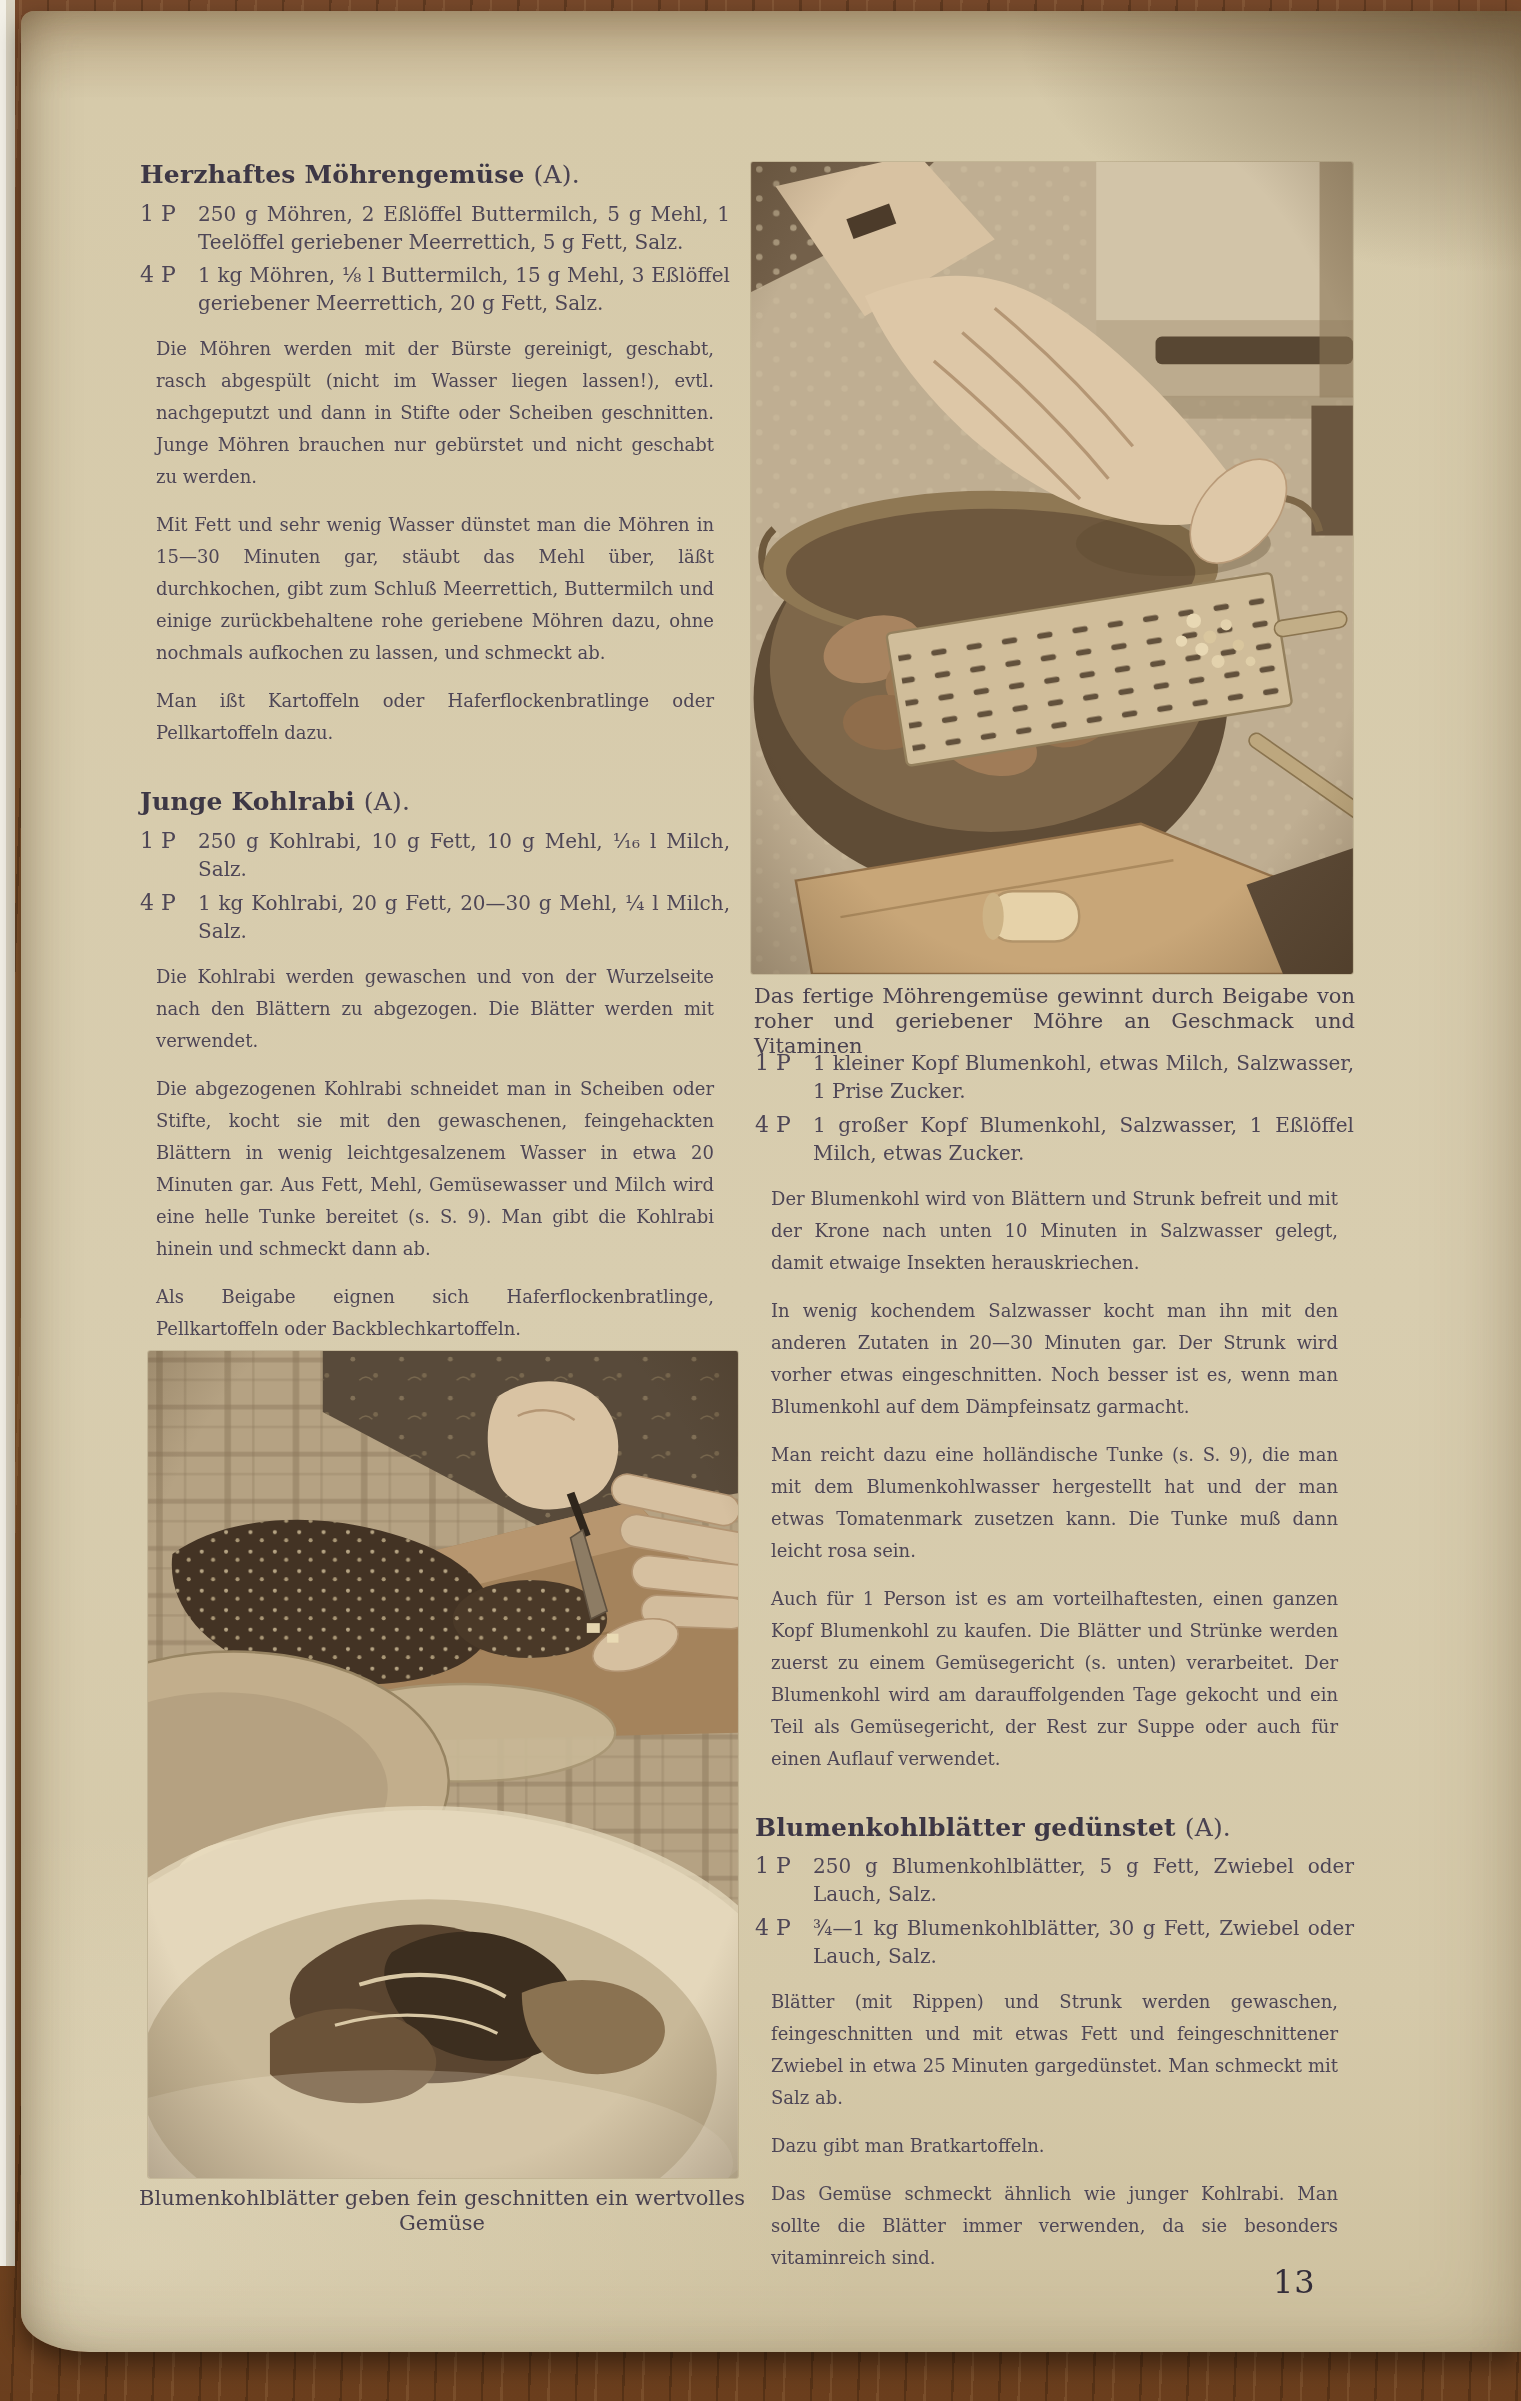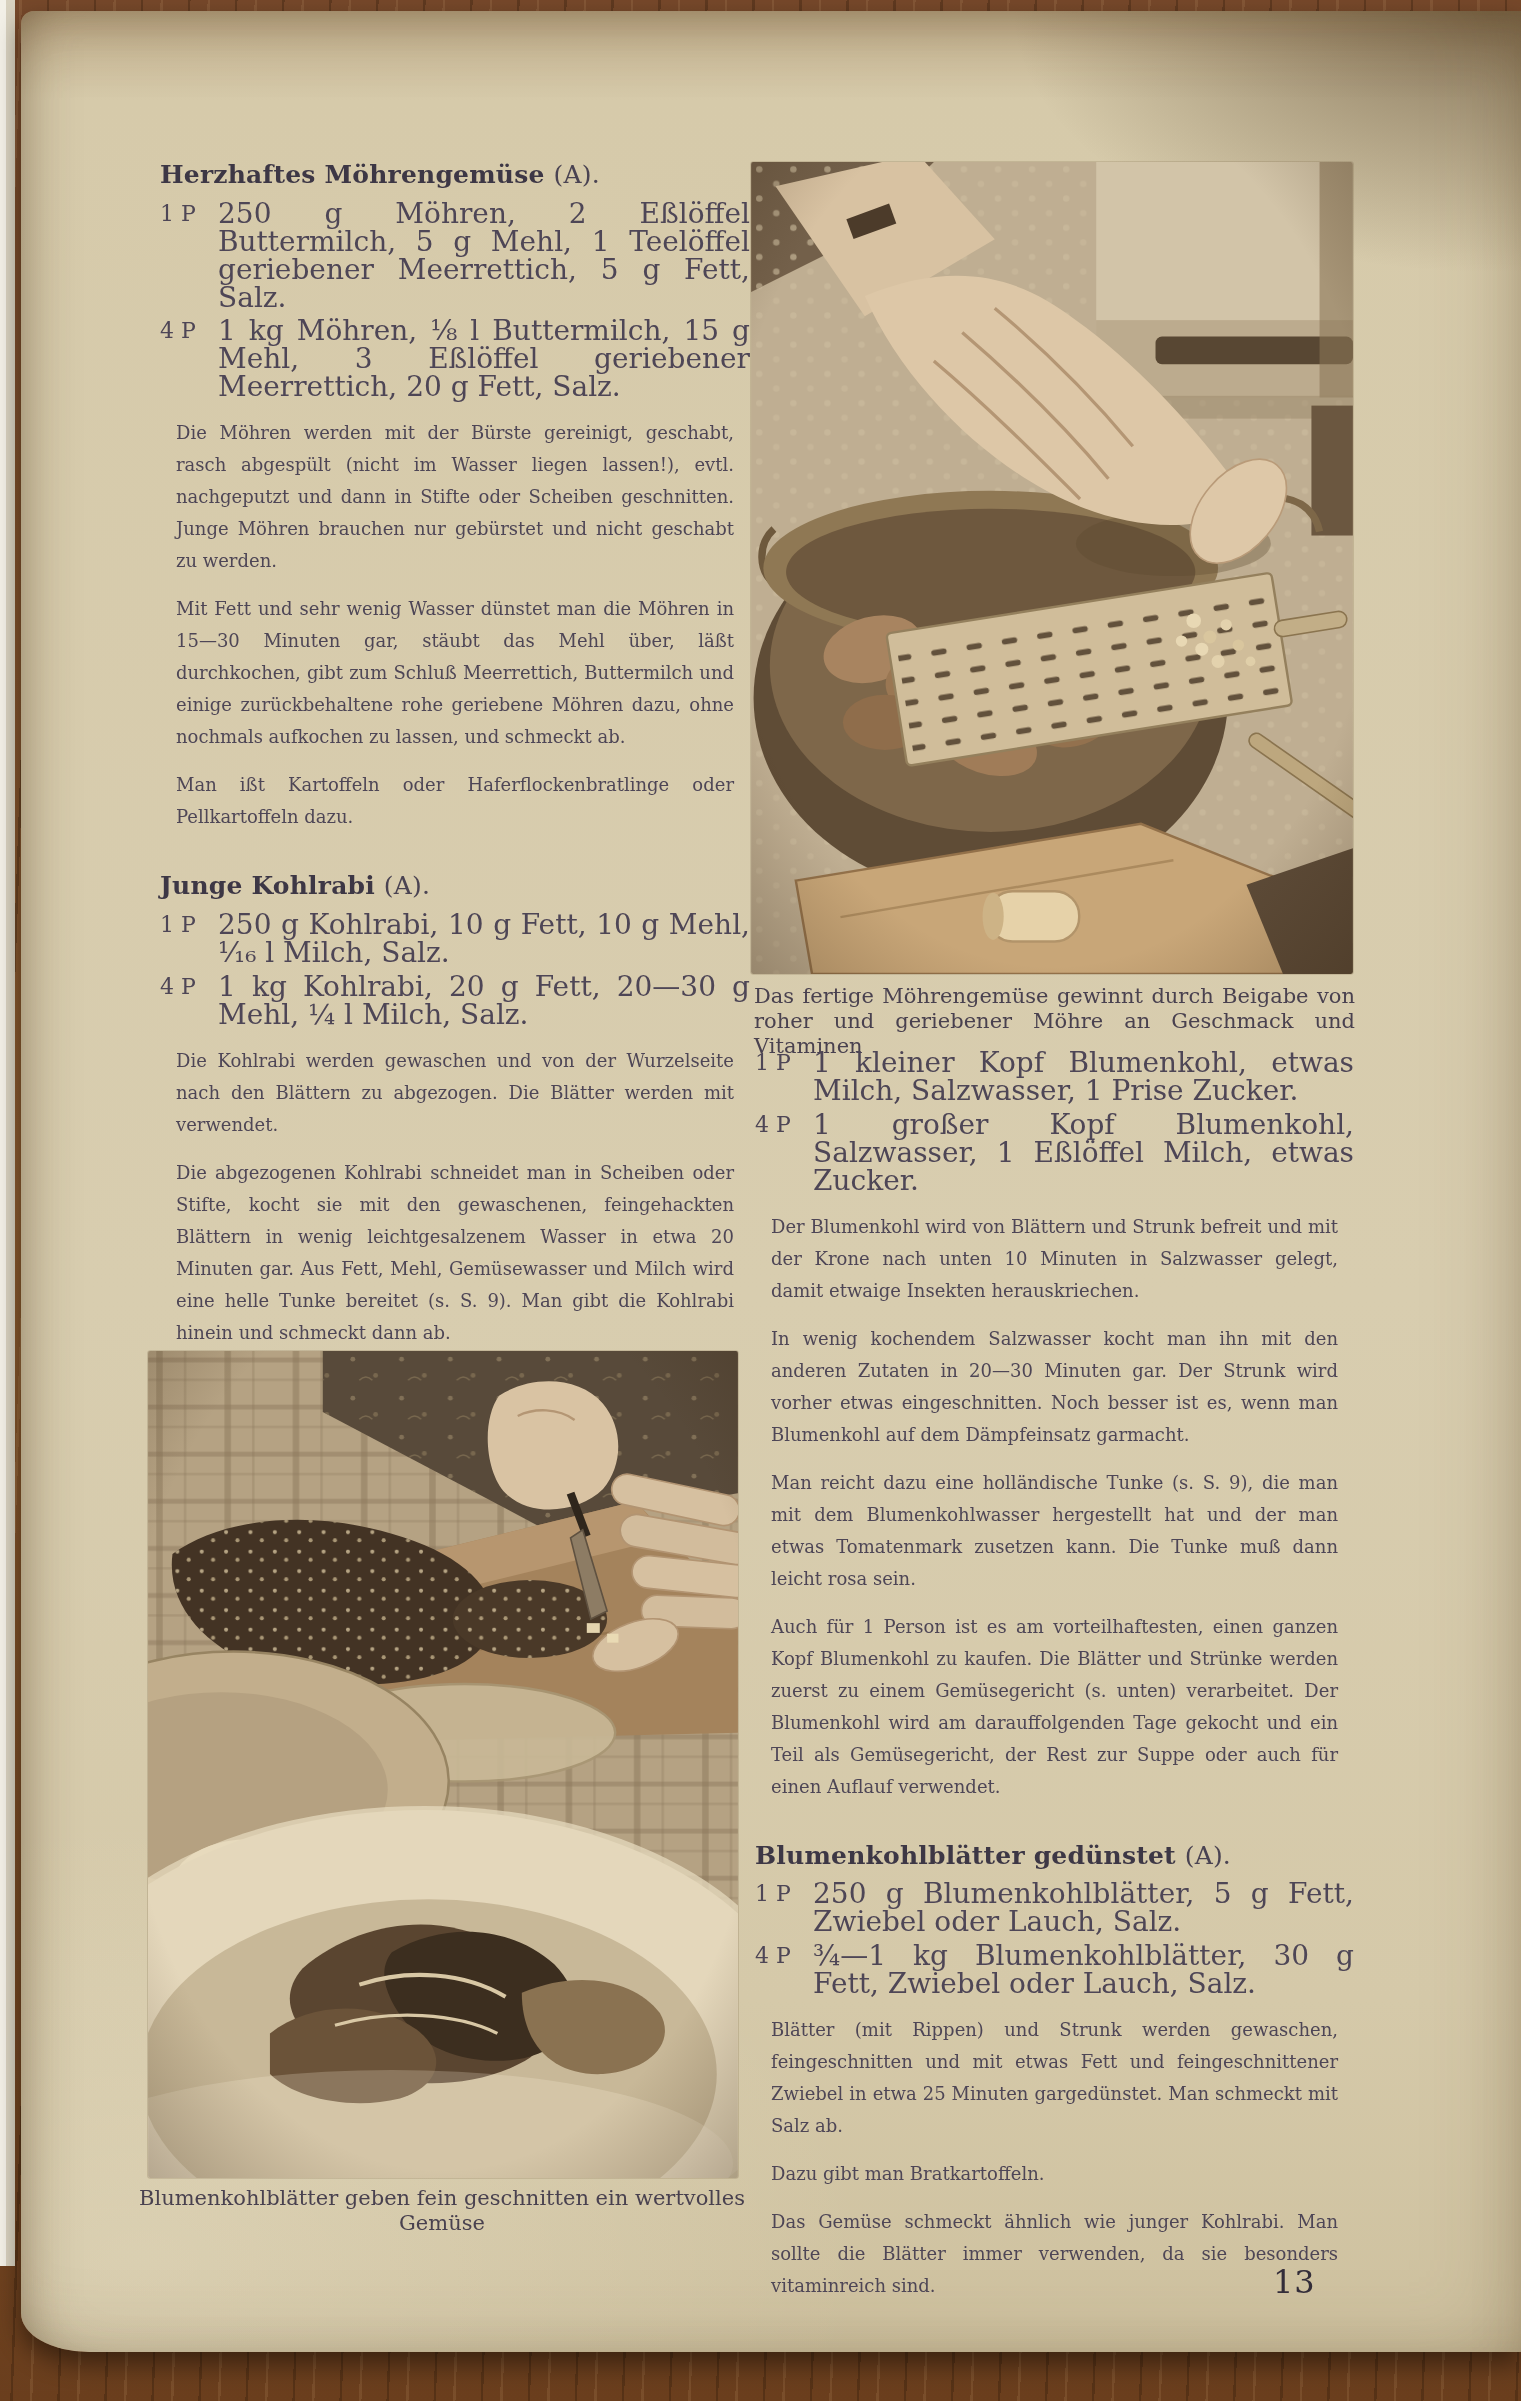--- a/index.html
+++ b/index.html
@@ -24,24 +24,24 @@
     box-shadow:
       inset 28px 0 57px -34px rgba(80,58,32,.5),
       inset 0 37px 73px -39px rgba(95,68,35,.55),
       inset -41px -21px 106px -57px rgba(92,70,40,.4),
       0 11.4px 24px rgba(0,0,0,.45);
   }
   .recipe-title{font-size:25px;line-height:31px;font-weight:bold;color:#3d3745;margin:0 0 9.7px 0;letter-spacing:0.2px;}
   .recipe-title .suffix{font-weight:normal;color:#4a4352;}
   .serving{display:flex;margin:0 0 5.7px 0;}
   .serving .qty{flex:none;width:58px;font-size:22px;line-height:28px;color:#4e4656;}
-  .serving .ing{flex:1;font-size:28px;line-height:28px;color:#4e4656;text-align:justify;}
+  .serving .ing{flex:1;font-size:20px;line-height:28px;color:#4e4656;text-align:justify;}
   .para{margin:16px;font-size:18px;line-height:32px;color:#4e4656;text-align:justify;}
   .col{position:absolute;}
-  .col-left{left:160px;top:159px;width:590px;}
+  .col-left{left:140px;top:159px;width:590px;}
   .col-right{left:755px;top:1049px;width:599px;}
   .h-gap{height:21px;}
   .photo{position:absolute;overflow:hidden;border-radius:2.4px;box-shadow:0 0 0 0.8px rgba(110,90,60,.25), inset 0 0 32px rgba(70,50,25,.2);}
   .photo-right{left:751px;top:162px;width:602px;height:812px;}
   .photo-left{left:148px;top:1351px;width:590px;height:827px;}
   .caption{font-size:21px;line-height:25px;color:#49414f;}
   .caption-right{position:absolute;left:754px;top:984px;width:601px;text-align:justify;}
   .caption-left{position:absolute;left:136px;top:2186px;width:612px;text-align:center;}
   .page-number{position:absolute;left:1273px;top:2263px;font-size:32px;font-weight:normal;color:#332d39;letter-spacing:0.8px;}
   svg{display:block;}

